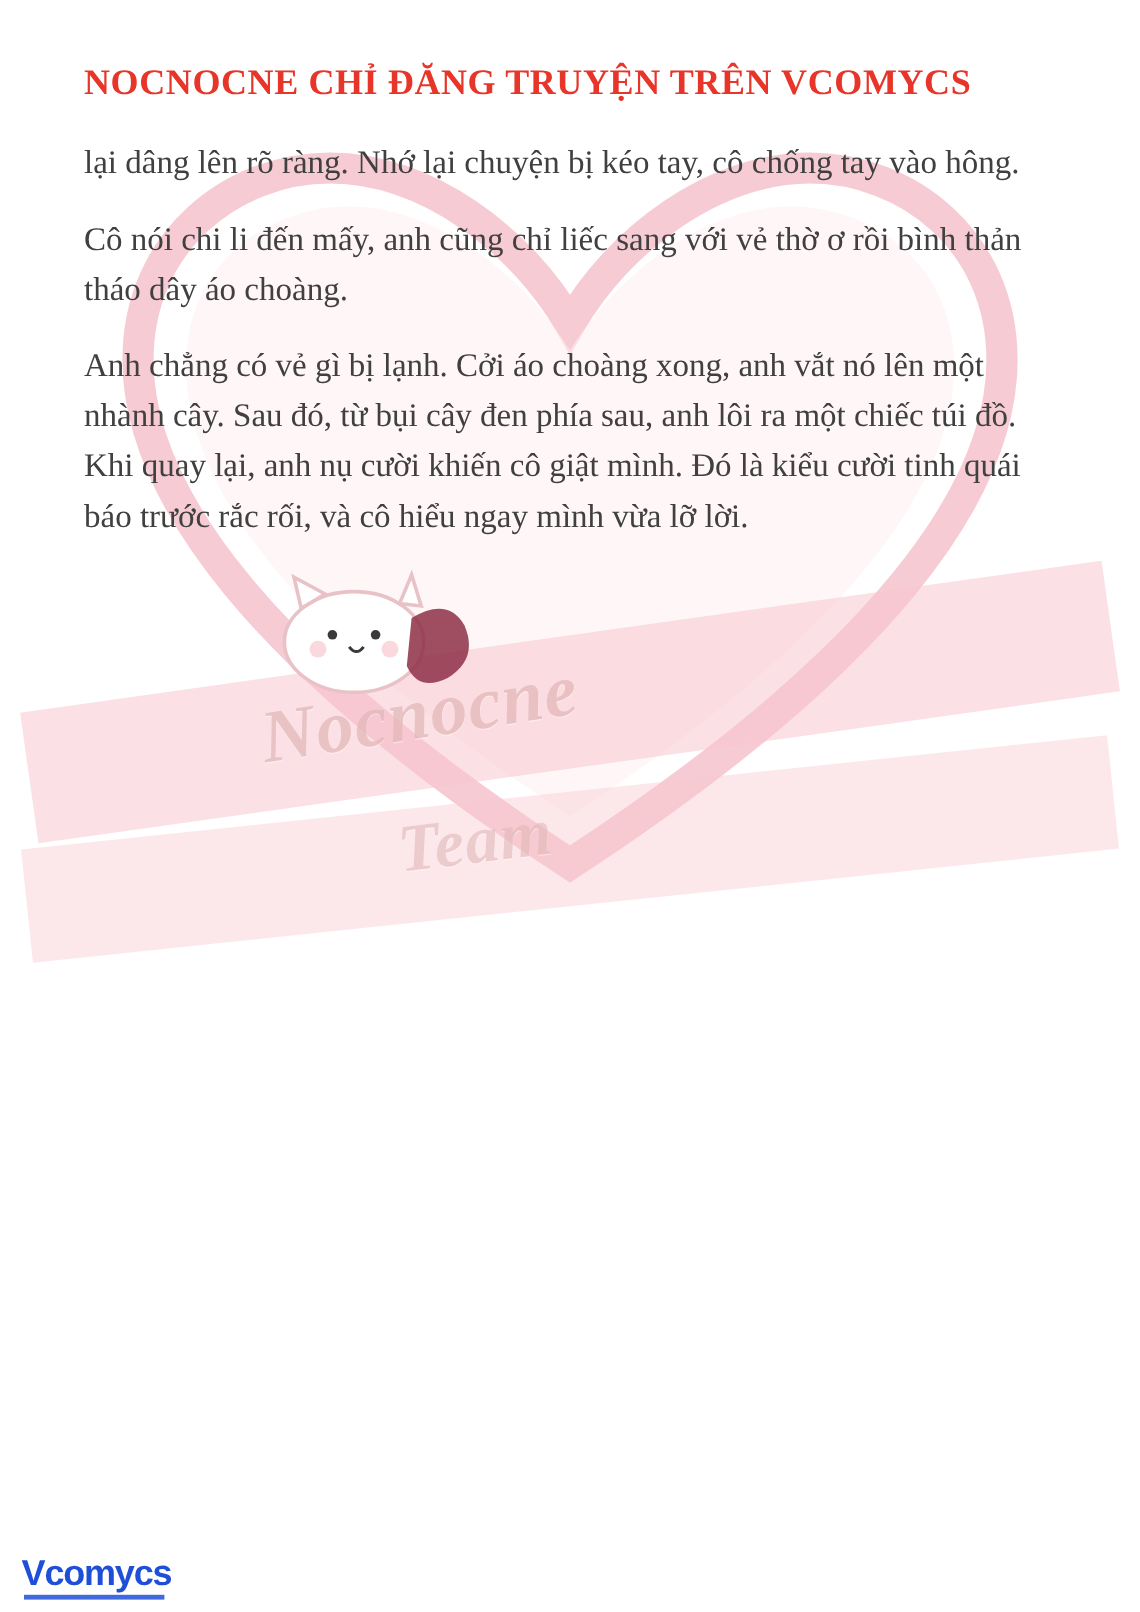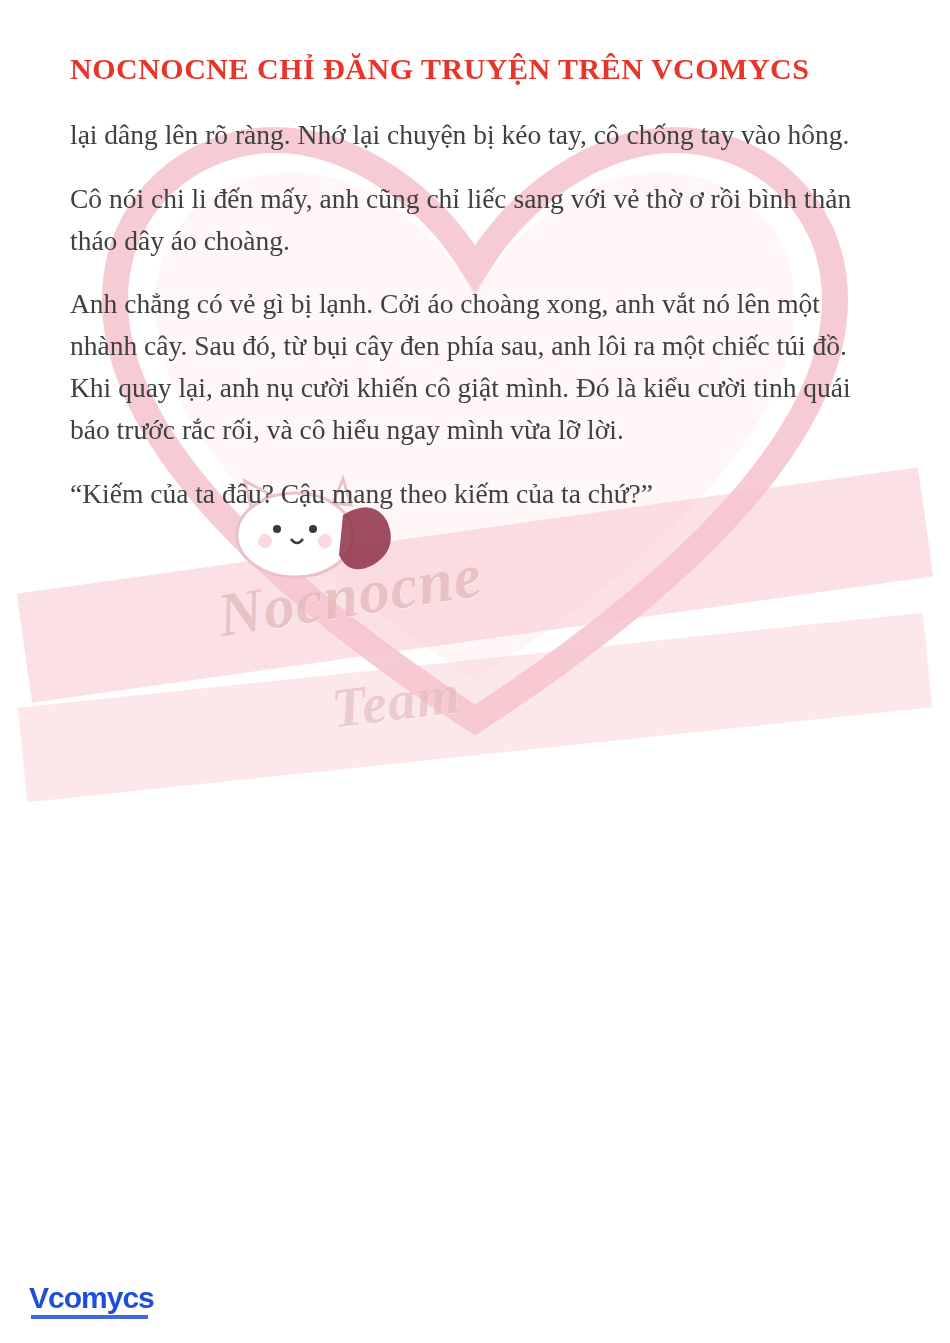--- a/index.html
+++ b/index.html
@@ -119,22 +119,22 @@
     z-index: 6;
   }
   .footer-left {
     position: absolute;
     left: 0;
     bottom: 0;
     width: 190px;
     height: 62px;
     background: #ffffff;
     display: flex;
-    align-items: flex-start;
-    padding-left: 29px;
+    align-items: center;
+    padding-left: 18px;
     box-sizing: border-box;
   }
   .logo {
     font-family: "Liberation Sans", sans-serif;
     font-weight: bold;
     font-size: 30px;
     color: #1f4fd8;
     letter-spacing: -1px;
     position: relative;
   }
@@ -208,21 +208,20 @@
   <div class="wm-text second">Team</div>
 </div>
 
 <div class="page">
 
   <div class="banner">NOCNOCNE CHỈ ĐĂNG TRUYỆN TRÊN VCOMYCS</div>
 
   <p class="para">lại dâng lên rõ ràng. Nhớ lại chuyện bị kéo tay, cô chống tay vào hông.</p>
   <p class="para">Cô nói chi li đến mấy, anh cũng chỉ liếc sang với vẻ thờ ơ rồi bình thản tháo dây áo choàng.</p>
   <p class="para">Anh chẳng có vẻ gì bị lạnh. Cởi áo choàng xong, anh vắt nó lên một nhành cây. Sau đó, từ bụi cây đen phía sau, anh lôi ra một chiếc túi đồ. Khi quay lại, anh nụ cười khiến cô giật mình. Đó là kiểu cười tinh quái báo trước rắc rối, và cô hiểu ngay mình vừa lỡ lời.</p>
-  <p class="para">“Kiếm của ta đâu? Cậu mang theo kiếm của ta chứ?”</p>
 
 </div>
 
 <div class="footer">
   <div class="footer-mid"></div>
   <div class="footer-left">
     <div class="logo">
       <span class="v">V</span><span class="rest">comycs</span>
       <span class="logo-underline"></span>
     </div>

